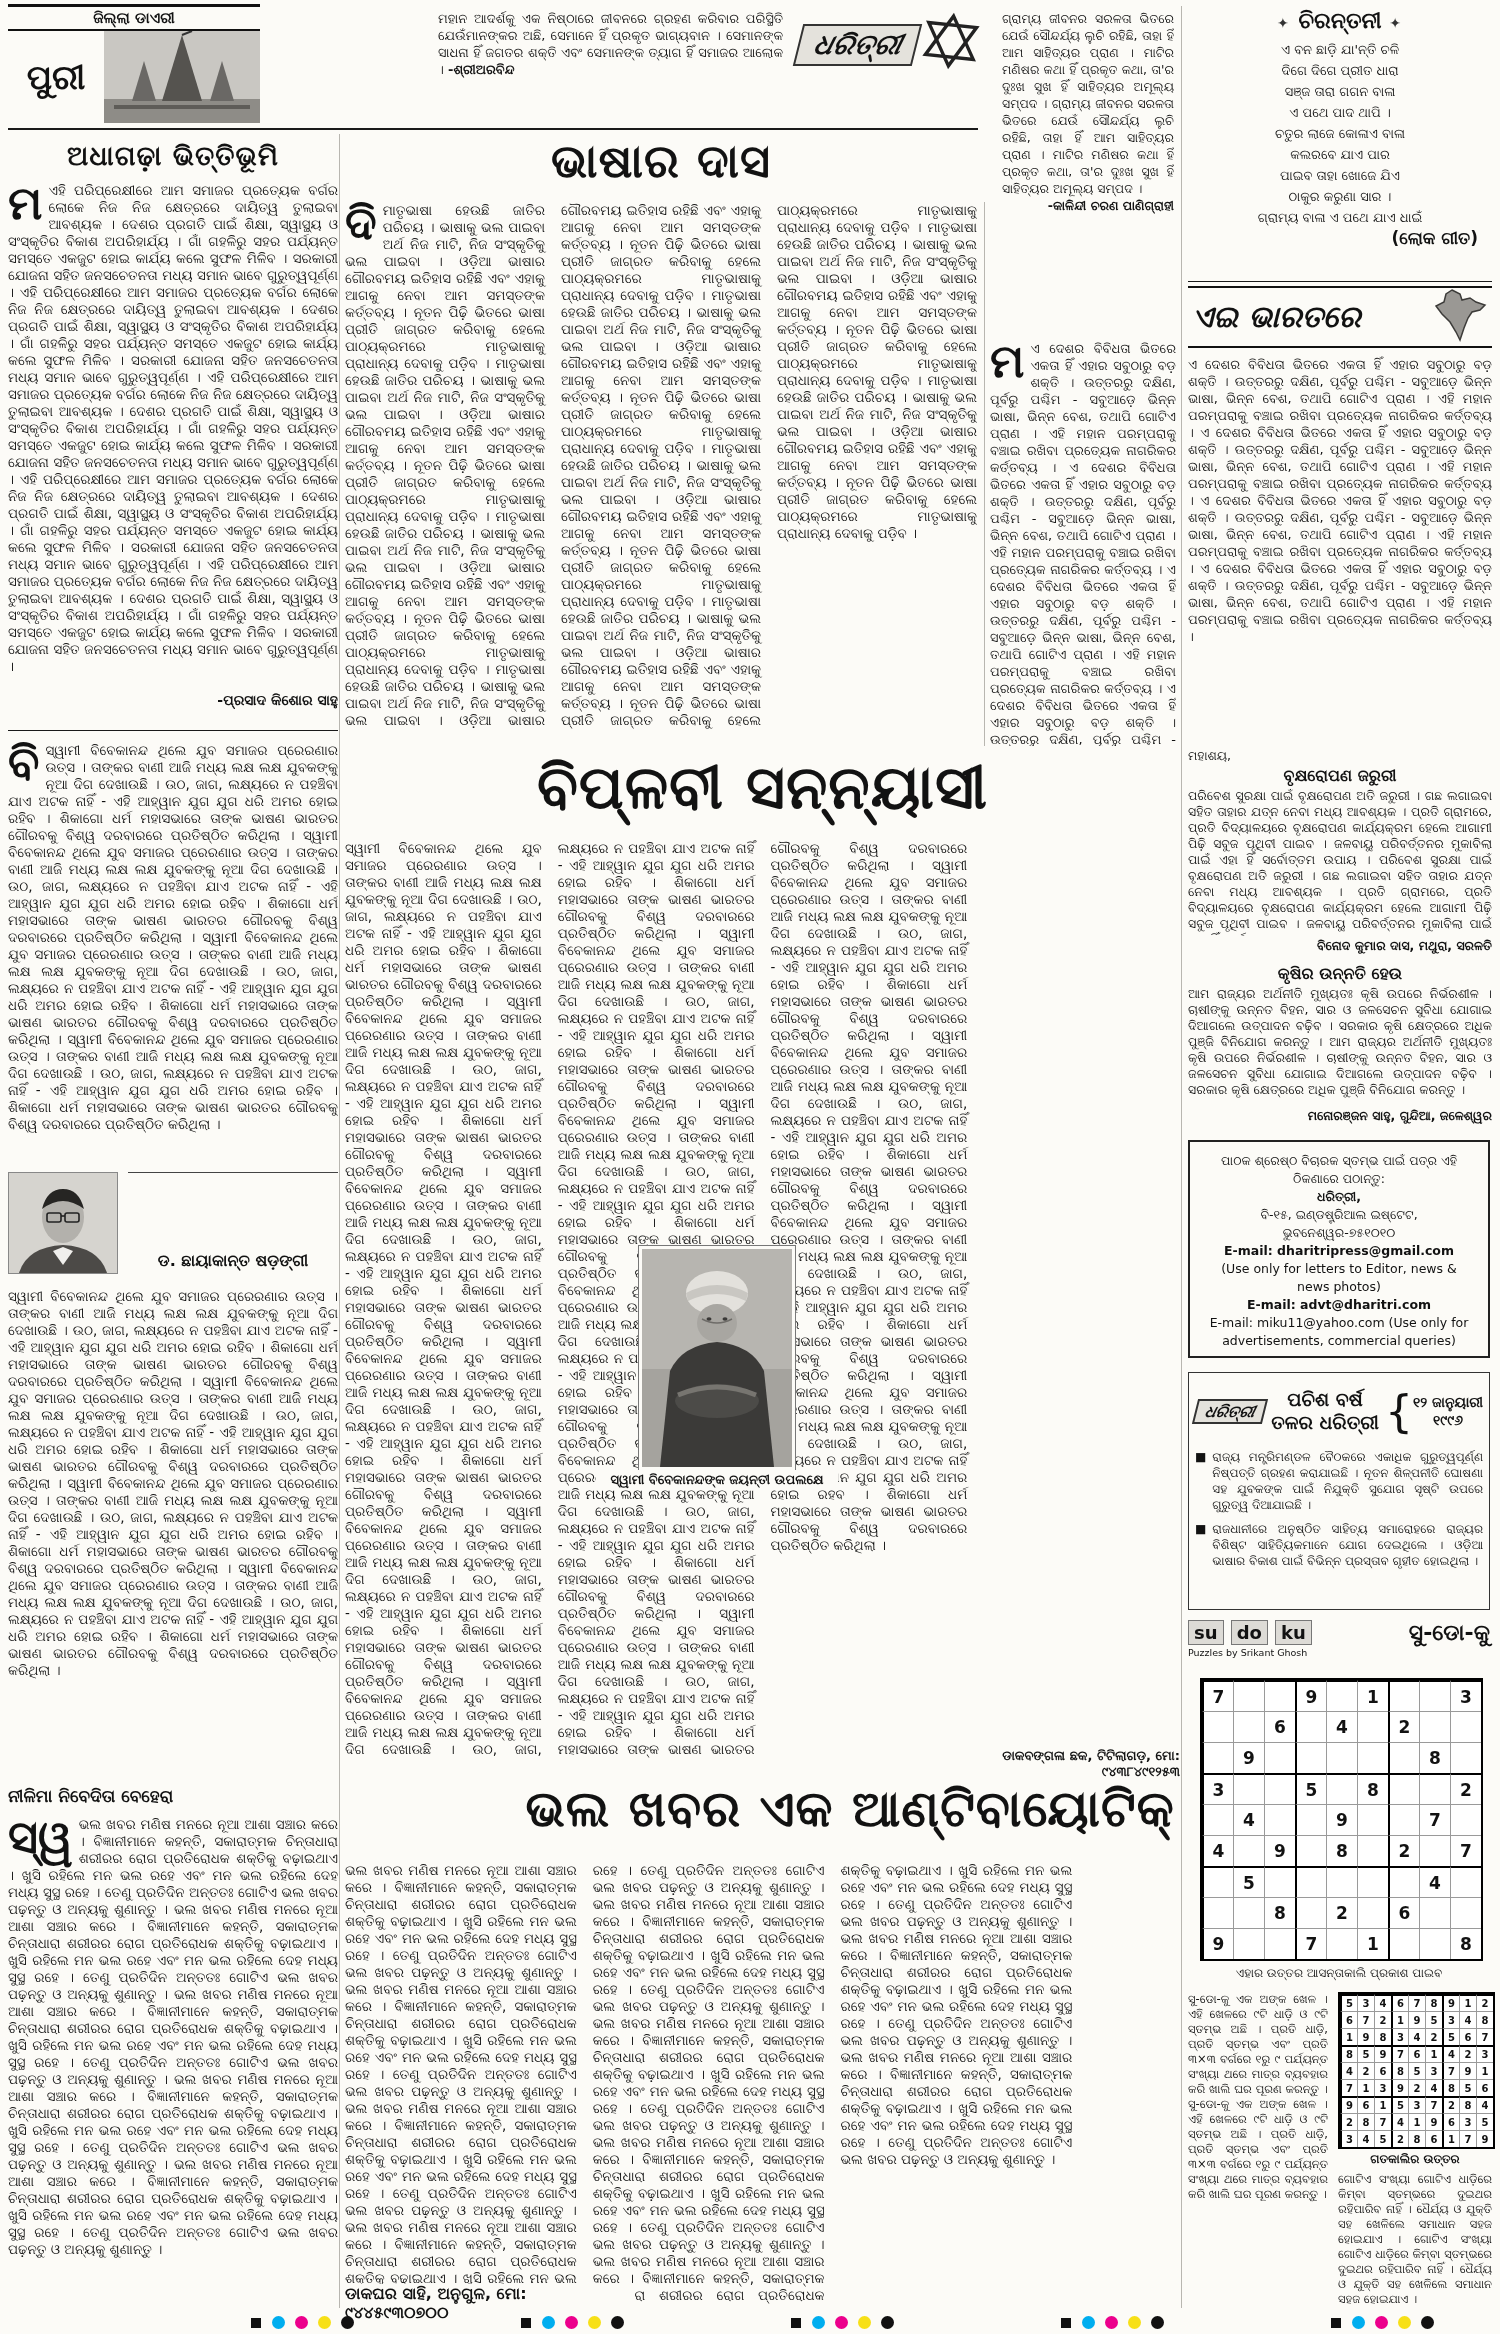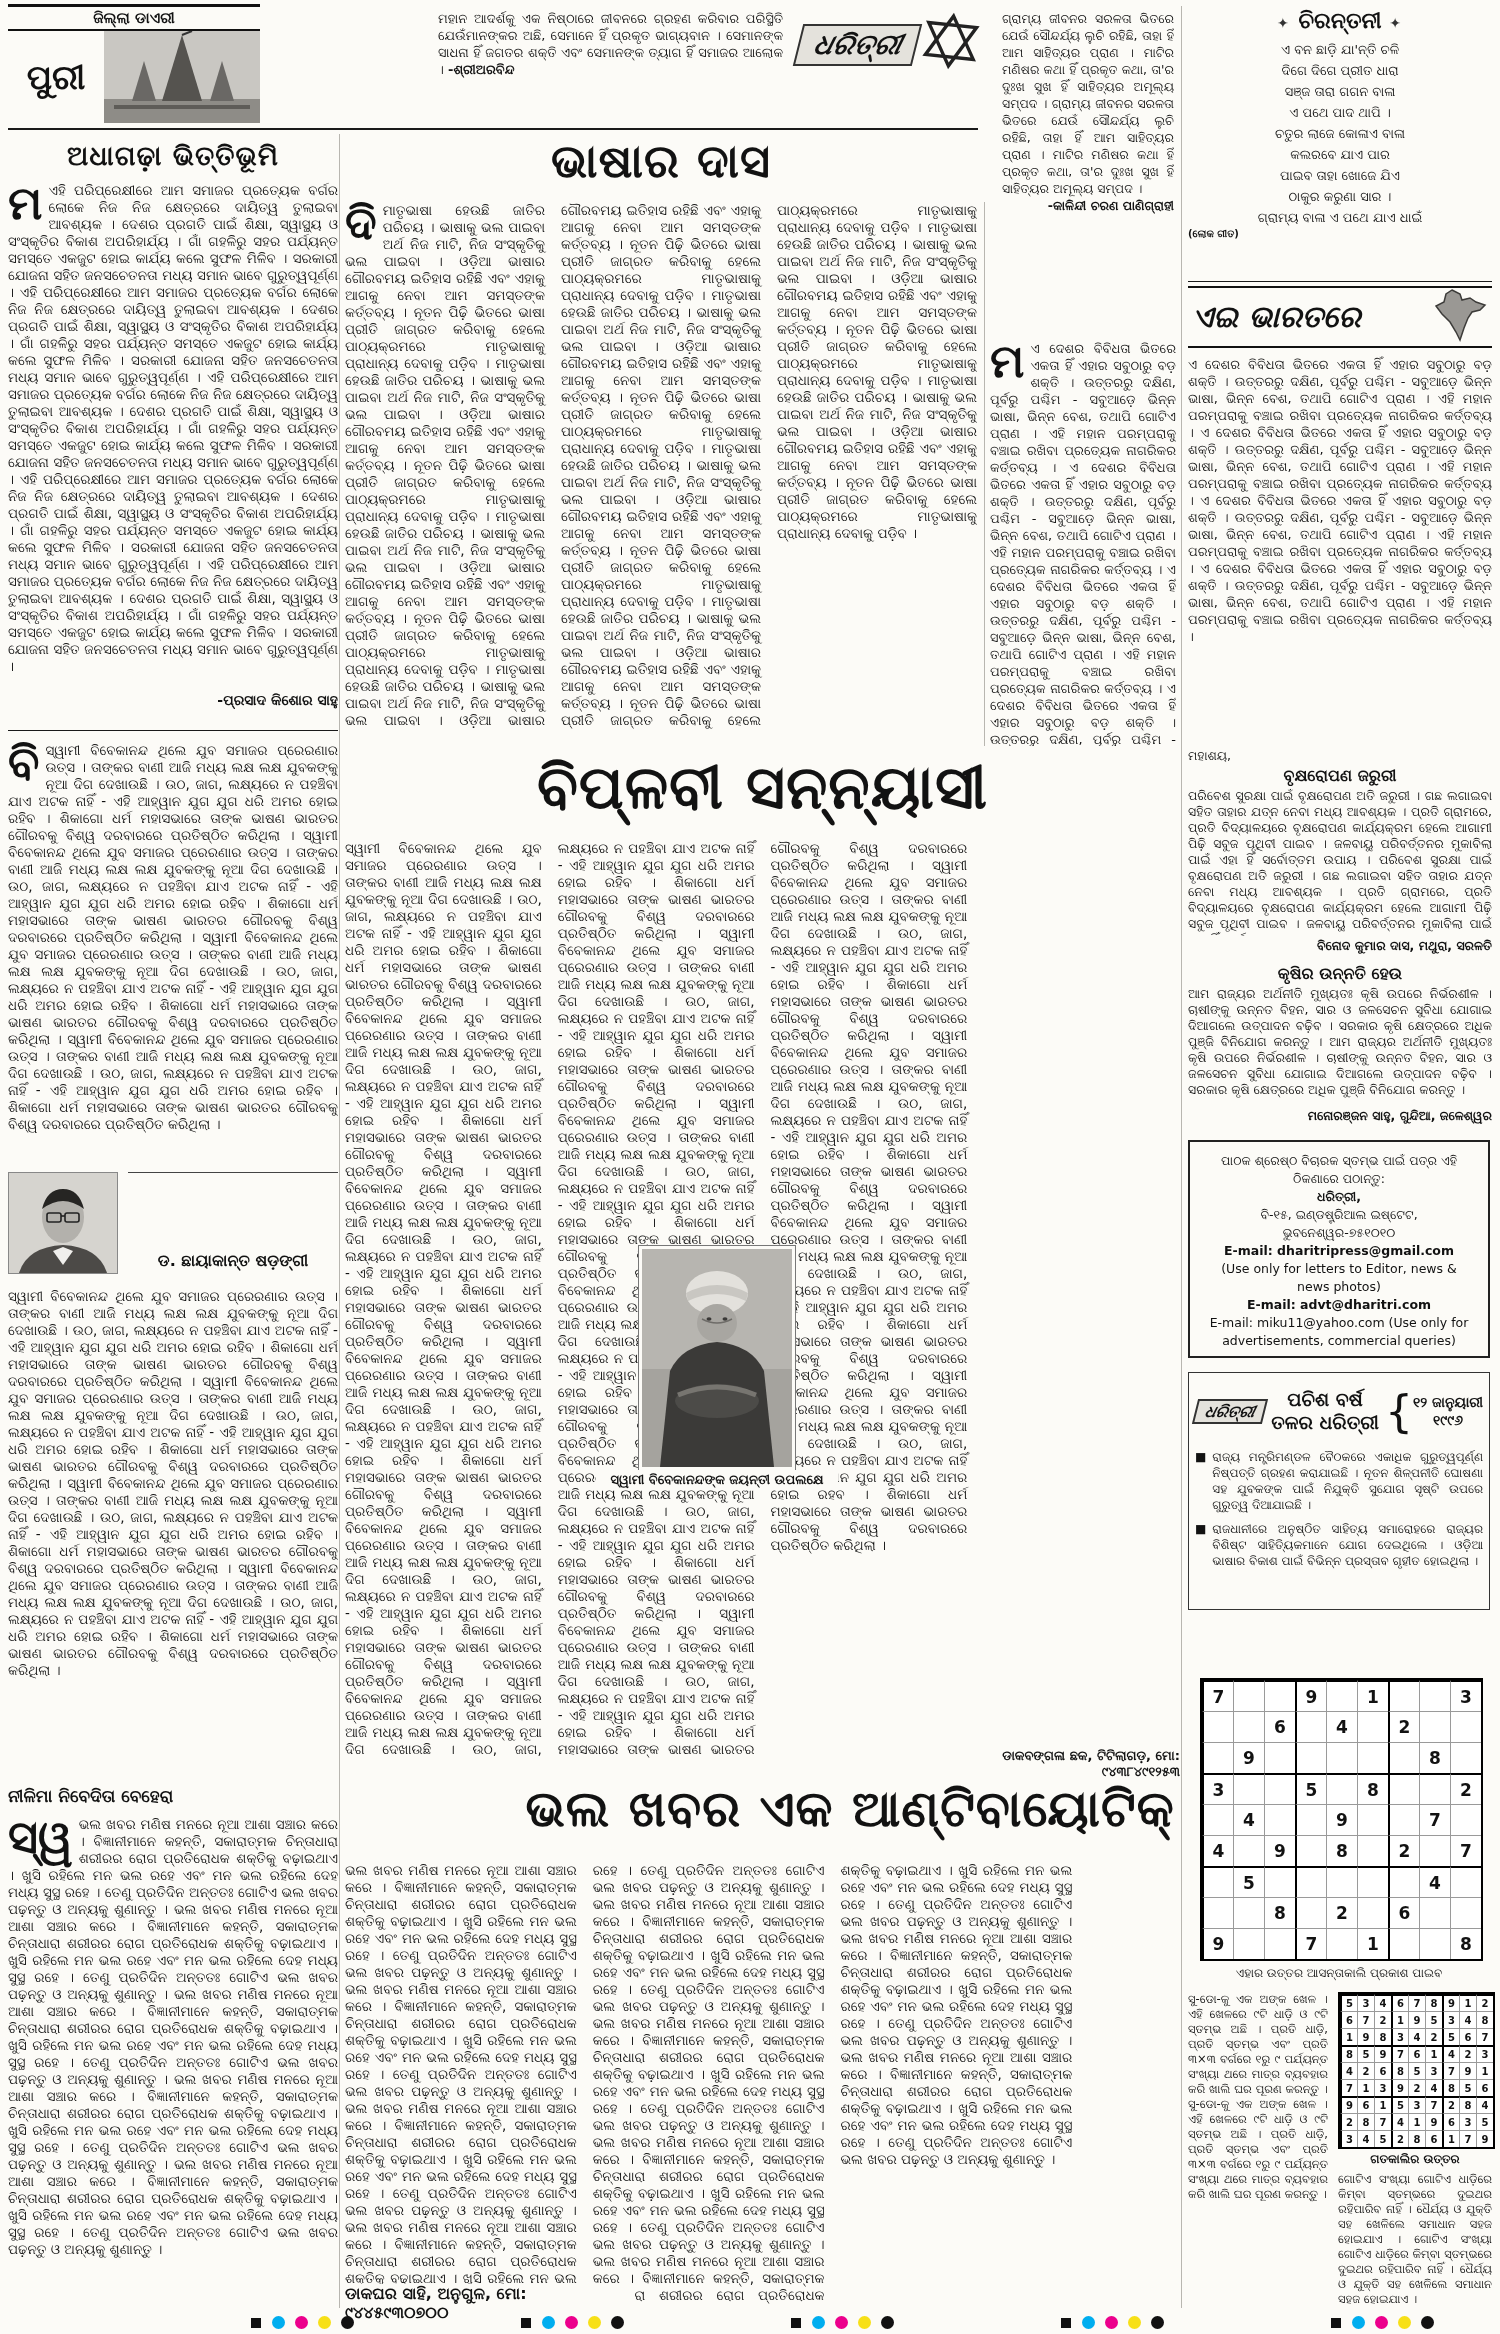--- a/index.html
+++ b/index.html
@@ -85,21 +85,21 @@
       <div>ଏ ବନ ଛାଡ଼ି ଯା'ନ୍ତି ଚଳି</div>
       <div>ଦିଗେ ଦିଗେ ପ୍ରୀତ ଧାରା</div>
       <div>ସଞ୍ଜ ତାରା ଗଗନ ବାଳା</div>
       <div>ଏ ପଥେ ପାଦ ଥାପି ।</div>
       <div>ଚତୁର ଲାଜେ କୋଳାଏ ବାଳା</div>
       <div>କଲରବେ ଯାଏ ପାର</div>
       <div>ପାଇବ ତାହା ଖୋଜେ ଯିଏ</div>
       <div>ଠାକୁର କରୁଣା ସାର ।</div>
       <div>ଗ୍ରାମ୍ୟ ବାଳା ଏ ପଥେ ଯାଏ ଧାଇଁ</div>
     </div>
-    <div style="font-weight:bold;font-size:10px;text-align:left;padding-right:14px;">(ଲୋକ ଗୀତ)</div>
+    <div style="font-weight:bold;font-size:17px;text-align:right;padding-right:14px;">(ଲୋକ ଗୀତ)</div>
   </div>
   <div class="hrule" style="left:1188px;top:281px;width:304px;height:1px;"></div>
 
   <div class="abs headline" style="left:8px;top:140px;width:330px;font-size:27px;">ଅଧାଗଢ଼ା ଭିତ୍ତିଭୂମି</div>
   <div class="abs just bodytxt" style="left:8px;top:182px;width:330px;height:504px;">
     <span class="dropcap">ମ</span>
     <span>ଏହି ପରିପ୍ରେକ୍ଷୀରେ ଆମ ସମାଜର ପ୍ରତ୍ୟେକ ବର୍ଗର ଲୋକେ ନିଜ ନିଜ କ୍ଷେତ୍ରରେ ଦାୟିତ୍ୱ ତୁଲାଇବା ଆବଶ୍ୟକ । ଦେଶର ପ୍ରଗତି ପାଇଁ ଶିକ୍ଷା, ସ୍ୱାସ୍ଥ୍ୟ ଓ ସଂସ୍କୃତିର ବିକାଶ ଅପରିହାର୍ଯ୍ୟ । ଗାଁ ଗହଳିରୁ ସହର ପର୍ଯ୍ୟନ୍ତ ସମସ୍ତେ ଏକଜୁଟ ହୋଇ କାର୍ଯ୍ୟ କଲେ ସୁଫଳ ମିଳିବ । ସରକାରୀ ଯୋଜନା ସହିତ ଜନସଚେତନତା ମଧ୍ୟ ସମାନ ଭାବେ ଗୁରୁତ୍ୱପୂର୍ଣ୍ଣ । ଏହି ପରିପ୍ରେକ୍ଷୀରେ ଆମ ସମାଜର ପ୍ରତ୍ୟେକ ବର୍ଗର ଲୋକେ ନିଜ ନିଜ କ୍ଷେତ୍ରରେ ଦାୟିତ୍ୱ ତୁଲାଇବା ଆବଶ୍ୟକ । ଦେଶର ପ୍ରଗତି ପାଇଁ ଶିକ୍ଷା, ସ୍ୱାସ୍ଥ୍ୟ ଓ ସଂସ୍କୃତିର ବିକାଶ ଅପରିହାର୍ଯ୍ୟ । ଗାଁ ଗହଳିରୁ ସହର ପର୍ଯ୍ୟନ୍ତ ସମସ୍ତେ ଏକଜୁଟ ହୋଇ କାର୍ଯ୍ୟ କଲେ ସୁଫଳ ମିଳିବ । ସରକାରୀ ଯୋଜନା ସହିତ ଜନସଚେତନତା ମଧ୍ୟ ସମାନ ଭାବେ ଗୁରୁତ୍ୱପୂର୍ଣ୍ଣ । ଏହି ପରିପ୍ରେକ୍ଷୀରେ ଆମ ସମାଜର ପ୍ରତ୍ୟେକ ବର୍ଗର ଲୋକେ ନିଜ ନିଜ କ୍ଷେତ୍ରରେ ଦାୟିତ୍ୱ ତୁଲାଇବା ଆବଶ୍ୟକ । ଦେଶର ପ୍ରଗତି ପାଇଁ ଶିକ୍ଷା, ସ୍ୱାସ୍ଥ୍ୟ ଓ ସଂସ୍କୃତିର ବିକାଶ ଅପରିହାର୍ଯ୍ୟ । ଗାଁ ଗହଳିରୁ ସହର ପର୍ଯ୍ୟନ୍ତ ସମସ୍ତେ ଏକଜୁଟ ହୋଇ କାର୍ଯ୍ୟ କଲେ ସୁଫଳ ମିଳିବ । ସରକାରୀ ଯୋଜନା ସହିତ ଜନସଚେତନତା ମଧ୍ୟ ସମାନ ଭାବେ ଗୁରୁତ୍ୱପୂର୍ଣ୍ଣ । ଏହି ପରିପ୍ରେକ୍ଷୀରେ ଆମ ସମାଜର ପ୍ରତ୍ୟେକ ବର୍ଗର ଲୋକେ ନିଜ ନିଜ କ୍ଷେତ୍ରରେ ଦାୟିତ୍ୱ ତୁଲାଇବା ଆବଶ୍ୟକ । ଦେଶର ପ୍ରଗତି ପାଇଁ ଶିକ୍ଷା, ସ୍ୱାସ୍ଥ୍ୟ ଓ ସଂସ୍କୃତିର ବିକାଶ ଅପରିହାର୍ଯ୍ୟ । ଗାଁ ଗହଳିରୁ ସହର ପର୍ଯ୍ୟନ୍ତ ସମସ୍ତେ ଏକଜୁଟ ହୋଇ କାର୍ଯ୍ୟ କଲେ ସୁଫଳ ମିଳିବ । ସରକାରୀ ଯୋଜନା ସହିତ ଜନସଚେତନତା ମଧ୍ୟ ସମାନ ଭାବେ ଗୁରୁତ୍ୱପୂର୍ଣ୍ଣ । ଏହି ପରିପ୍ରେକ୍ଷୀରେ ଆମ ସମାଜର ପ୍ରତ୍ୟେକ ବର୍ଗର ଲୋକେ ନିଜ ନିଜ କ୍ଷେତ୍ରରେ ଦାୟିତ୍ୱ ତୁଲାଇବା ଆବଶ୍ୟକ । ଦେଶର ପ୍ରଗତି ପାଇଁ ଶିକ୍ଷା, ସ୍ୱାସ୍ଥ୍ୟ ଓ ସଂସ୍କୃତିର ବିକାଶ ଅପରିହାର୍ଯ୍ୟ । ଗାଁ ଗହଳିରୁ ସହର ପର୍ଯ୍ୟନ୍ତ ସମସ୍ତେ ଏକଜୁଟ ହୋଇ କାର୍ଯ୍ୟ କଲେ ସୁଫଳ ମିଳିବ । ସରକାରୀ ଯୋଜନା ସହିତ ଜନସଚେତନତା ମଧ୍ୟ ସମାନ ଭାବେ ଗୁରୁତ୍ୱପୂର୍ଣ୍ଣ ।</span>
   </div>
   <div class="abs byline" style="left:8px;top:692px;width:330px;">-ପ୍ରସାଦ କିଶୋର ସାହୁ</div>
   <div class="hrule" style="left:8px;top:730px;width:330px;height:1px;"></div>
@@ -202,20 +202,29 @@
     <div style="display:flex;margin-top:6px;font-size:12px;line-height:16px;">
       <span style="margin-right:6px;">■</span>
       <span class="just">ରାଜ୍ୟ ମନ୍ତ୍ରିମଣ୍ଡଳ ବୈଠକରେ ଏକାଧିକ ଗୁରୁତ୍ୱପୂର୍ଣ୍ଣ ନିଷ୍ପତ୍ତି ଗ୍ରହଣ କରାଯାଇଛି । ନୂତନ ଶିଳ୍ପନୀତି ଘୋଷଣା ସହ ଯୁବକଙ୍କ ପାଇଁ ନିଯୁକ୍ତି ସୁଯୋଗ ସୃଷ୍ଟି ଉପରେ ଗୁରୁତ୍ୱ ଦିଆଯାଇଛି ।</span>
     </div>
     <div style="display:flex;margin-top:8px;font-size:12px;line-height:16px;">
       <span style="margin-right:6px;">■</span>
       <span class="just">ରାଜଧାନୀରେ ଅନୁଷ୍ଠିତ ସାହିତ୍ୟ ସମାରୋହରେ ରାଜ୍ୟର ବିଶିଷ୍ଟ ସାହିତ୍ୟିକମାନେ ଯୋଗ ଦେଇଥିଲେ । ଓଡ଼ିଆ ଭାଷାର ବିକାଶ ପାଇଁ ବିଭିନ୍ନ ପ୍ରସ୍ତାବ ଗୃହୀତ ହୋଇଥିଲା ।</span>
     </div>
   </div>
 
+  <div class="abs" style="left:1188px;top:1620px;width:302px;height:52px;display:flex;justify-content:space-between;align-items:flex-start;">
+    <div>
+      <span style="display:inline-block;background:#dddbd6;border:1px solid #777;font-weight:bold;font-size:18px;padding:1px 5px;margin-right:2px;">su</span>
+      <span style="display:inline-block;background:#dddbd6;border:1px solid #777;font-weight:bold;font-size:18px;padding:1px 5px;margin-right:2px;">do</span>
+      <span style="display:inline-block;background:#dddbd6;border:1px solid #777;font-weight:bold;font-size:18px;padding:1px 5px;">ku</span>
+      <div style="font-size:9.5px;margin-top:2px;">Puzzles by Srikant Ghosh</div>
+    </div>
+    <div style="font-weight:bold;font-size:22px;">ସୁ-ଡୋ-କୁ</div>
+  </div>
 
   <div id="sudoku-grid" class="abs sudwrap" style="left: 1200px; top: 1678px; border: 2px solid rgb(0, 0, 0); display: grid; grid-template-columns: repeat(9, 31px);">
       <div class="sud-cell" style="width: 31px; height: 31px; font-size: 17px; border-left: 2px solid rgb(0, 0, 0); border-top: 2px solid rgb(0, 0, 0);">7</div>
       <div class="sud-cell" style="width: 31px; height: 31px; font-size: 17px; border-left: 1px solid rgb(154, 154, 154); border-top: 2px solid rgb(0, 0, 0);"></div>
       <div class="sud-cell" style="width: 31px; height: 31px; font-size: 17px; border-left: 1px solid rgb(154, 154, 154); border-top: 2px solid rgb(0, 0, 0);"></div>
       <div class="sud-cell" style="width: 31px; height: 31px; font-size: 17px; border-left: 2px solid rgb(0, 0, 0); border-top: 2px solid rgb(0, 0, 0);">9</div>
       <div class="sud-cell" style="width: 31px; height: 31px; font-size: 17px; border-left: 1px solid rgb(154, 154, 154); border-top: 2px solid rgb(0, 0, 0);"></div>
       <div class="sud-cell" style="width: 31px; height: 31px; font-size: 17px; border-left: 1px solid rgb(154, 154, 154); border-top: 2px solid rgb(0, 0, 0);">1</div>
       <div class="sud-cell" style="width: 31px; height: 31px; font-size: 17px; border-left: 2px solid rgb(0, 0, 0); border-top: 2px solid rgb(0, 0, 0);"></div>
       <div class="sud-cell" style="width: 31px; height: 31px; font-size: 17px; border-left: 1px solid rgb(154, 154, 154); border-top: 2px solid rgb(0, 0, 0);"></div>

